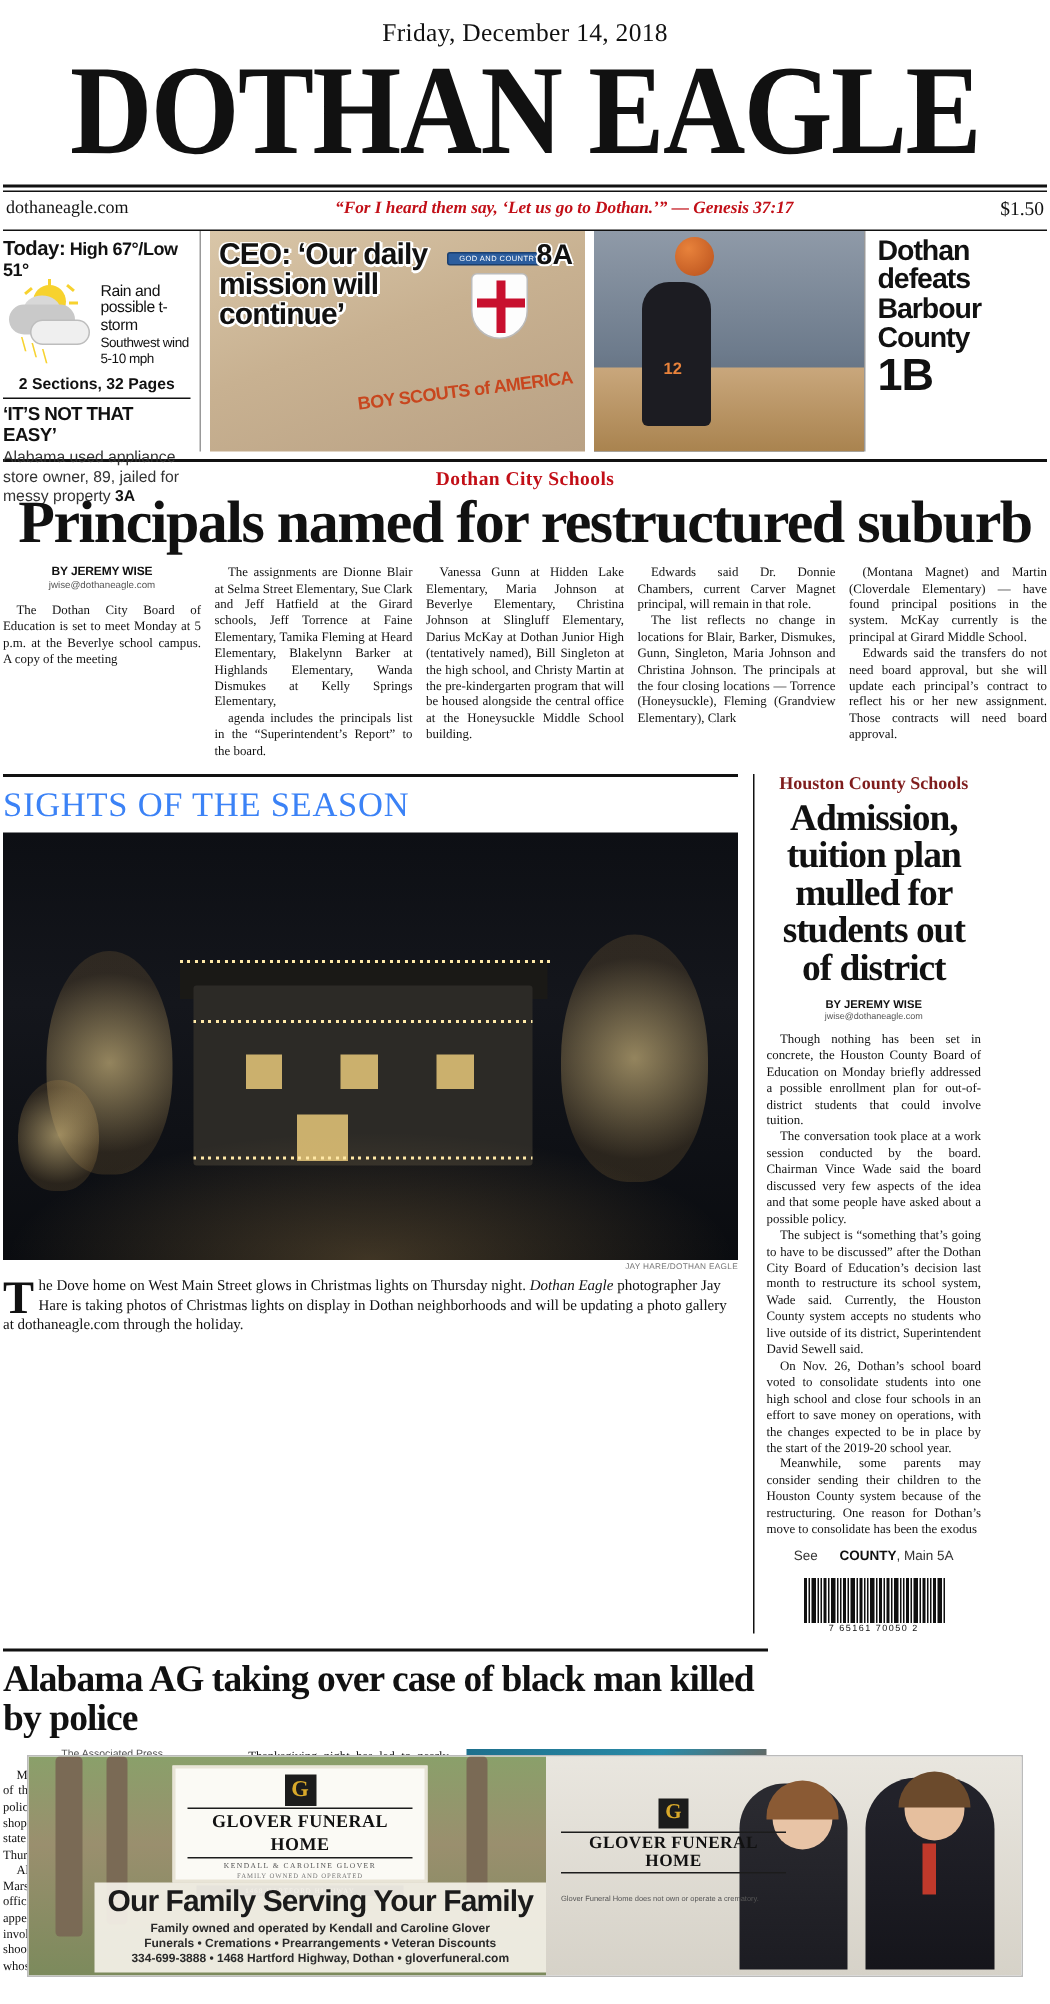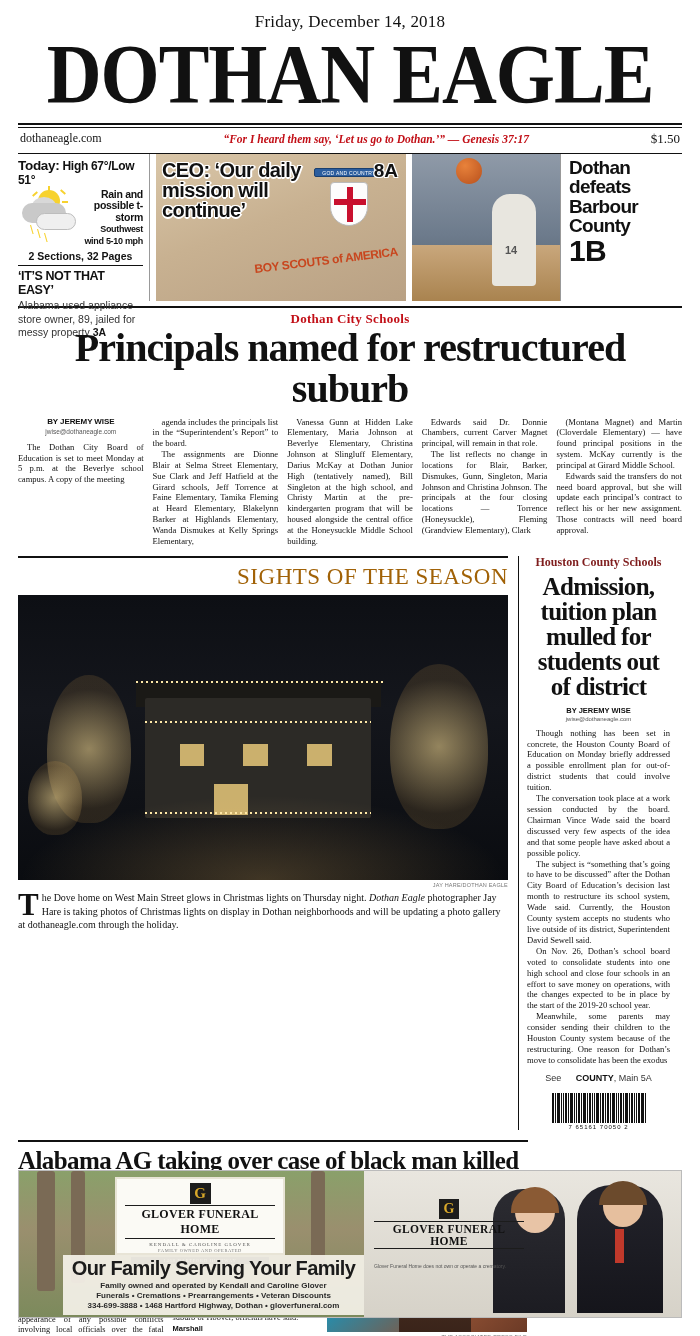--- a/index.html
+++ b/index.html
@@ -4,21 +4,21 @@
 <style>
   * { box-sizing: border-box; }
   html, body { margin:0; padding:0; }
   body {
     width:700px; height:1336px;
     background:#ffffff;
     font-family:"Liberation Serif", serif;
     color:#111;
     overflow:hidden;
   }
-  .page { width:700px; height:1336px; position:relative; padding:0 18px; }
+  .page { width:700px; height:1336px; position:relative; padding:0 2px; }
 
   
   .dateline {
     text-align:center;
     font-family:"Liberation Serif", serif;
     font-size:17px;
     padding-top:12px;
     letter-spacing:.2px;
   }
   .flag {
@@ -63,21 +63,21 @@
   .sun { position:absolute; left:20px; top:1px; width:22px; height:22px;
          background:#f7d22e; border-radius:50%; }
   .sunray { position:absolute; background:#f7d22e; }
   .cloud1 { position:absolute; left:4px; top:14px; width:44px; height:20px;
             background:#c9c9c9; border-radius:11px; }
   .cloud1b { position:absolute; left:14px; top:8px; width:24px; height:18px;
              background:#d8d8d8; border-radius:50%; }
   .cloud2 { position:absolute; left:18px; top:24px; width:40px; height:17px;
             background:#efefef; border:1px solid #bdbdbd; border-radius:10px; }
   .bolt { position:absolute; color:#f7d22e; font-size:13px; line-height:1; }
-  .wx-text { font-size:10.5px; font-weight:bold; line-height:1.08; letter-spacing:-.3px;text-align:right; }
+  .wx-text { font-size:10.5px; font-weight:normal; line-height:1.08; letter-spacing:-.3px; }
   .wx-text .sm { font-size:9px; }
   .wx-pages { font-size:10.5px; font-weight:bold; text-align:center; margin-top:4px; }
   .wx-rule { height:1px; background:#111; margin:3px 0 3px 0; }
   .wx-head { font-size:12.5px; font-weight:bold; letter-spacing:-.4px; }
   .wx-body { font-size:10.5px; line-height:1.25; margin-top:2px; color:#333; }
   .wx-body b { color:#111; }
 
   .teaser-ceo { width:250px; position:relative; margin-left:6px; overflow:hidden;
                 background:linear-gradient(160deg,#d9c6a8 0%, #c8b191 45%, #b9a184 100%); }
   .ceo-text {
@@ -140,21 +140,21 @@
   .byline { font-family:"Liberation Sans", sans-serif; font-weight:bold;
             font-size:8px; text-align:center; letter-spacing:-.1px; }
   .byline-mail { font-family:"Liberation Sans", sans-serif; font-size:6.5px;
                  text-align:center; color:#555; margin-top:1px; margin-bottom:6px; }
 
   
   .mid { display:flex; gap:10px; margin-top:10px; }
   .mid-left { width:490px; }
   .mid-right { width:152px; border-left:1px solid #111; padding-left:8px; }
   .rule-above { height:2px; background:#111; margin-bottom:6px; }
-  .sights-title { text-align:right; color:#a16207; font-size:23px;
+  .sights-title { text-align:left; color:#3b82f6; font-size:23px;
                   letter-spacing:.5px; padding-bottom:5px; }
   .sights-photo {
     height:285px; position:relative; overflow:hidden;
     background:linear-gradient(180deg,#0d0f14 0%, #14161c 40%, #0a0c10 100%);
   }
   .house { position:absolute; left:26%; top:36%; width:46%; height:42%;
            background:#2c2a26; border-radius:2px; }
   .roof { position:absolute; left:24%; top:30%; width:50%; height:9%;
           background:#1a1916; }
   .win { position:absolute; background:#e8c87a; opacity:.85; }
@@ -328,44 +328,44 @@
         <div class="badge-cross-h"></div>
       </div>
       <div class="bsa-text">BOY SCOUTS of AMERICA</div>
       <div class="ceo-text">CEO: ‘Our daily mission will continue’</div>
       <div class="ceo-8a">8A</div>
     </div>
 
     <div class="teaser-photo">
       <div class="bball-court"></div>
       <div class="bball"></div>
-      <div class="player-light">
-        <span class="jersey-num" style="left:13px;top:50px;color:#555;">14</span>
+      <div class="player-dark">
+        <span class="jersey-num" style="left:14px;top:52px;">12</span>
       </div>
     </div>
 
     <div class="teaser-hd">
       <span>Dothan defeats Barbour County</span>
       <span class="pg">1B</span>
     </div>
   </div>
 
   <div class="sec-rule"></div>
   <div class="kicker">Dothan City Schools</div>
   <div class="lead-hd">Principals named for restructured suburb</div>
 
   <div class="lead-cols">
     <div class="lead-col">
       <div class="byline">BY JEREMY WISE</div>
       <div class="byline-mail">jwise@dothaneagle.com</div>
       <p>The Dothan City Board of Education is set to meet Monday at 5 p.m. at the Beverlye school campus. A copy of the meeting</p>
     </div>
     <div class="lead-col">
+      <p>The assignments are Dionne Blair at Selma Street Elementary, Sue Clark and Jeff Hatfield at the Girard schools, Jeff Torrence at Faine Elementary, Tamika Fleming at Heard Elementary, Blakelynn Barker at Highlands Elementary, Wanda Dismukes at Kelly Springs Elementary,</p>
       <p>agenda includes the principals list in the “Superintendent’s Report” to the board.</p>
-      <p>The assignments are Dionne Blair at Selma Street Elementary, Sue Clark and Jeff Hatfield at the Girard schools, Jeff Torrence at Faine Elementary, Tamika Fleming at Heard Elementary, Blakelynn Barker at Highlands Elementary, Wanda Dismukes at Kelly Springs Elementary,</p>
     </div>
     <div class="lead-col">
       <p>Vanessa Gunn at Hidden Lake Elementary, Maria Johnson at Beverlye Elementary, Christina Johnson at Slingluff Elementary, Darius McKay at Dothan Junior High (tentatively named), Bill Singleton at the high school, and Christy Martin at the pre-kindergarten program that will be housed alongside the central office at the Honeysuckle Middle School building.</p>
     </div>
     <div class="lead-col">
       <p>Edwards said Dr. Donnie Chambers, current Carver Magnet principal, will remain in that role.</p>
       <p>The list reflects no change in locations for Blair, Barker, Dismukes, Gunn, Singleton, Maria Johnson and Christina Johnson. The principals at the four closing locations — Torrence (Honeysuckle), Fleming (Grandview Elementary), Clark</p>
     </div>
     <div class="lead-col">
       <p>(Montana Magnet) and Martin (Cloverdale Elementary) — have found principal positions in the system. McKay currently is the principal at Girard Middle School.</p>

